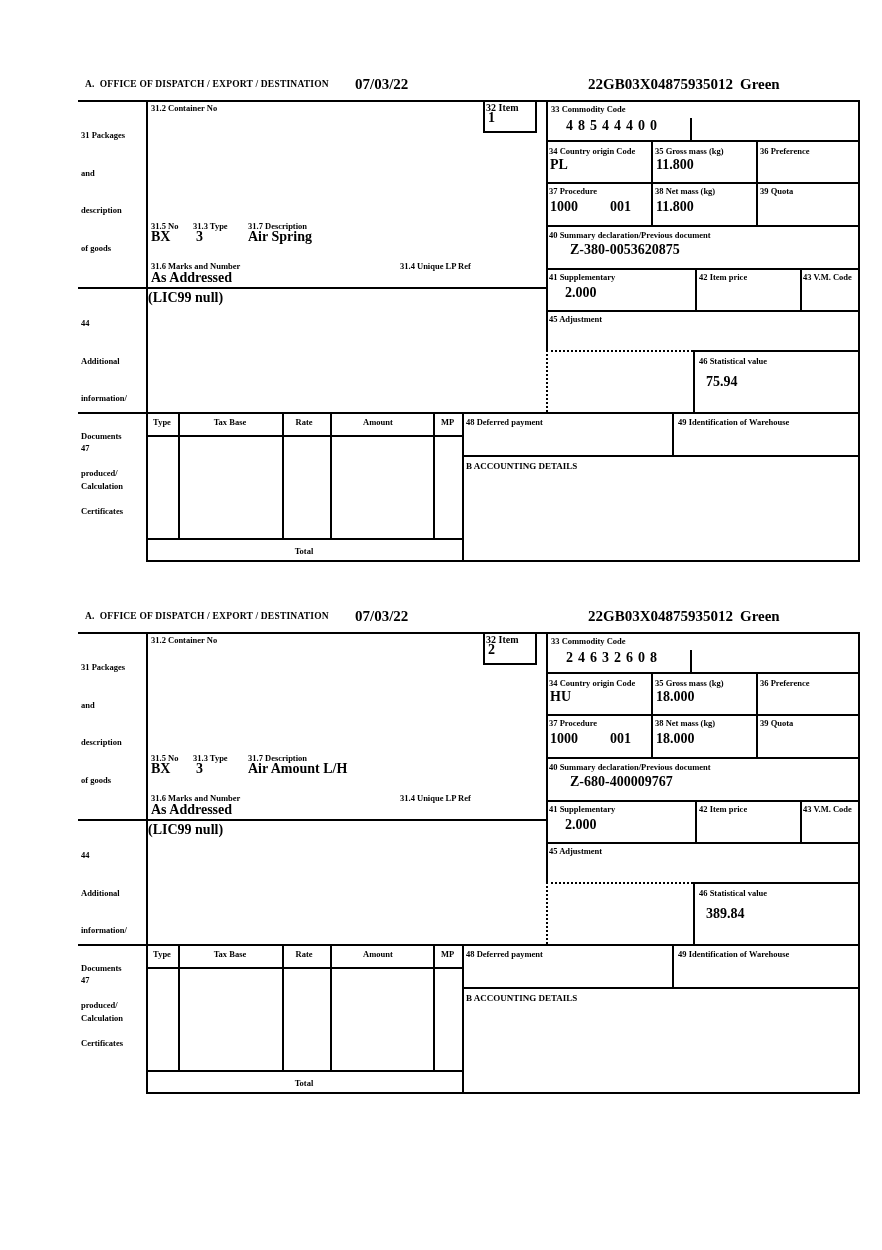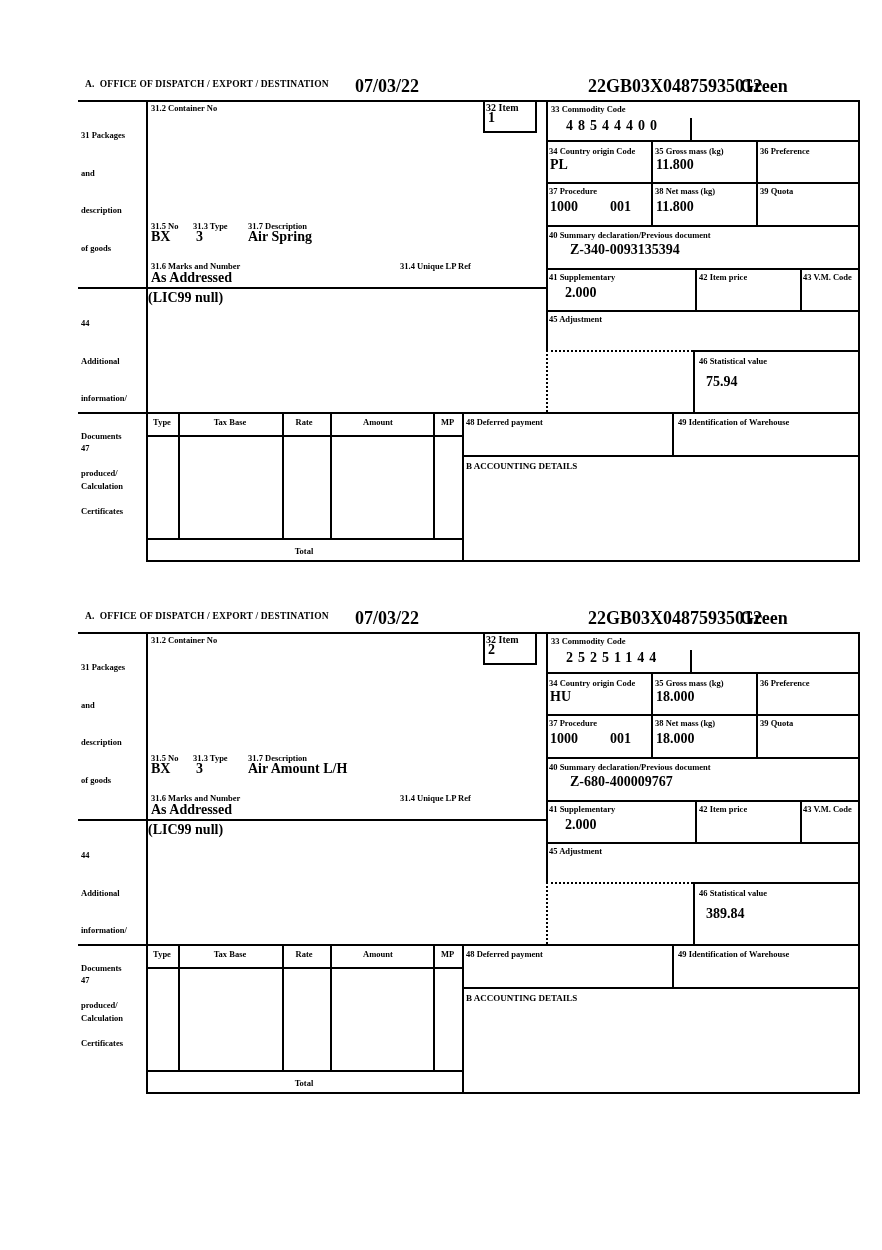--- a/index.html
+++ b/index.html
@@ -5,21 +5,21 @@
   html,body { margin:0; padding:0; background:#fff; }
   .page { position:relative; width:882px; height:1250px; background:#ffffff;
           font-family:"Liberation Serif", serif; color:#000; overflow:hidden; }
   .form { position:absolute; left:0; width:882px; height:560px; }
   .t   { position:absolute; white-space:pre; }
   .lbl { font-size:8.5px; font-weight:700; }
   .lbl7{ font-size:10px; font-weight:700; }
   .val { font-size:14px; font-weight:700; }
   .code{ letter-spacing:5px; }
   .hdr-title { font-size:9.5px; font-weight:700; letter-spacing:0.2px; }
-  .hdr-val   { font-size:18px; font-weight:700; }
+  .hdr-val   { font-size:15px; font-weight:700; }
   .block { line-height:12.5px; white-space:pre; }
   .hl { position:absolute; height:2px; background:#000; }
   .vl { position:absolute; width:2px;  background:#000; }
   .hd { position:absolute; height:0; border-top:2px dotted #000; }
   .vd { position:absolute; width:0; border-left:2px dotted #000; }
   .ctr { text-align:center; white-space:pre; }
   .rt  { text-align:center;  white-space:pre; }
 </style>
 </head>
 <body>
@@ -94,21 +94,21 @@
     <span class="t lbl" style="left:760px; top:186px;">39 Quota</span>
 
     <span class="t lbl" style="left:151px; top:221px;">31.5 No</span>
     <span class="t lbl" style="left:193px; top:221px;">31.3 Type</span>
     <span class="t lbl" style="left:248px; top:221px;">31.7 Description</span>
     <span class="t val" style="left:151px; top:229px;">BX</span>
     <span class="t val" style="left:196px; top:229px;">3</span>
     <span class="t val" style="left:248px; top:229px;">Air Spring</span>
 
     <span class="t lbl" style="left:549px; top:230px;">40 Summary declaration/Previous document</span>
-    <span class="t val" style="left:570px; top:242px;">Z-340-0093135394</span>
+    <span class="t val" style="left:570px; top:242px;">Z-380-0053620875</span>
 
     <span class="t lbl" style="left:151px; top:261px;">31.6 Marks and Number</span>
     <span class="t val" style="left:151px; top:270px;">As Addressed</span>
     <span class="t lbl" style="left:400px; top:261px;">31.4 Unique LP Ref</span>
 
     <span class="t lbl" style="left:549px; top:272px;">41 Supplementary</span>
     <span class="t val" style="left:565px; top:285px;">2.000</span>
     <span class="t lbl" style="left:699px; top:272px;">42 Item price</span>
     <span class="t lbl" style="left:803px; top:272px;">43 V.M. Code</span>
 
@@ -190,21 +190,21 @@
       <div>31 Packages</div>
       <div>and</div>
       <div>description</div>
       <div>of goods</div>
     </div>
 
     <span class="t lbl" style="left:151px; top:103px;">31.2 Container No</span>
     <span class="t lbl7" style="left:486px; top:102px;">32 Item</span>
     <span class="t val" style="left:488px; top:110px;">2</span>
     <span class="t lbl" style="left:551px; top:104px;">33 Commodity Code</span>
-    <span class="t val code" style="left:566px; top:118px;">25251144</span>
+    <span class="t val code" style="left:566px; top:118px;">24632608</span>
 
     <span class="t lbl" style="left:549px; top:146px;">34 Country origin Code</span>
     <span class="t val" style="left:550px; top:157px;">HU</span>
     <span class="t lbl" style="left:655px; top:146px;">35 Gross mass (kg)</span>
     <span class="t val" style="left:656px; top:157px;">18.000</span>
     <span class="t lbl" style="left:760px; top:146px;">36 Preference</span>
 
     <span class="t lbl" style="left:549px; top:186px;">37 Procedure</span>
     <span class="t val" style="left:550px; top:199px;">1000</span>
     <span class="t val" style="left:610px; top:199px;">001</span>

